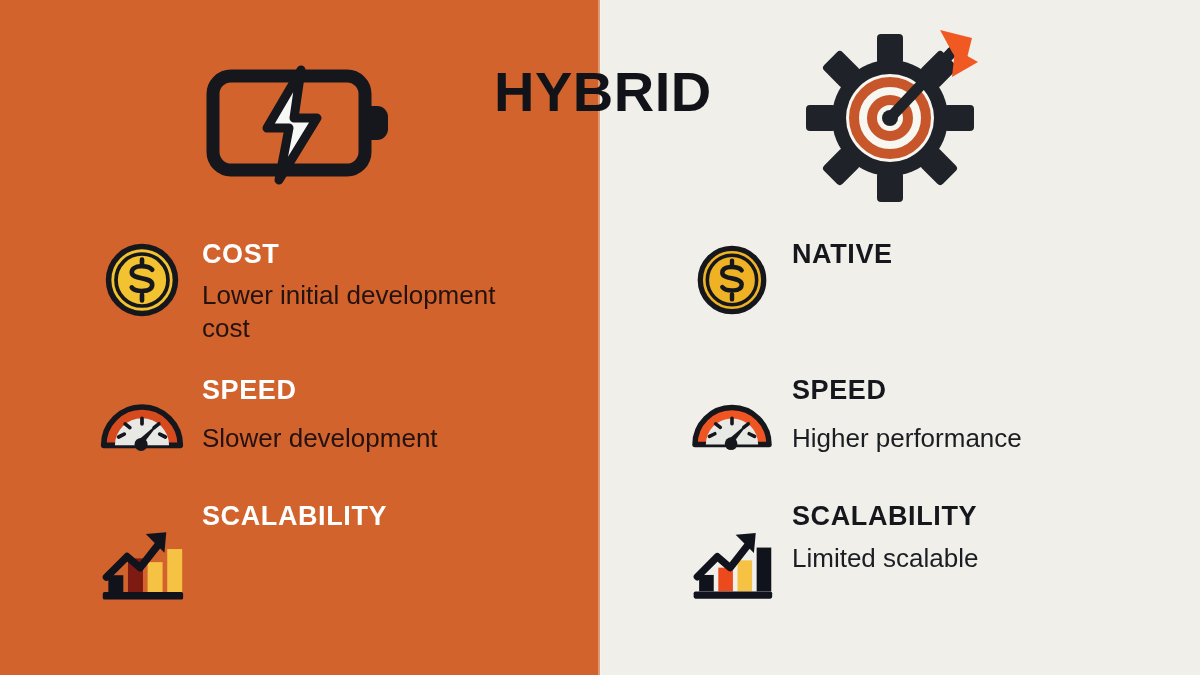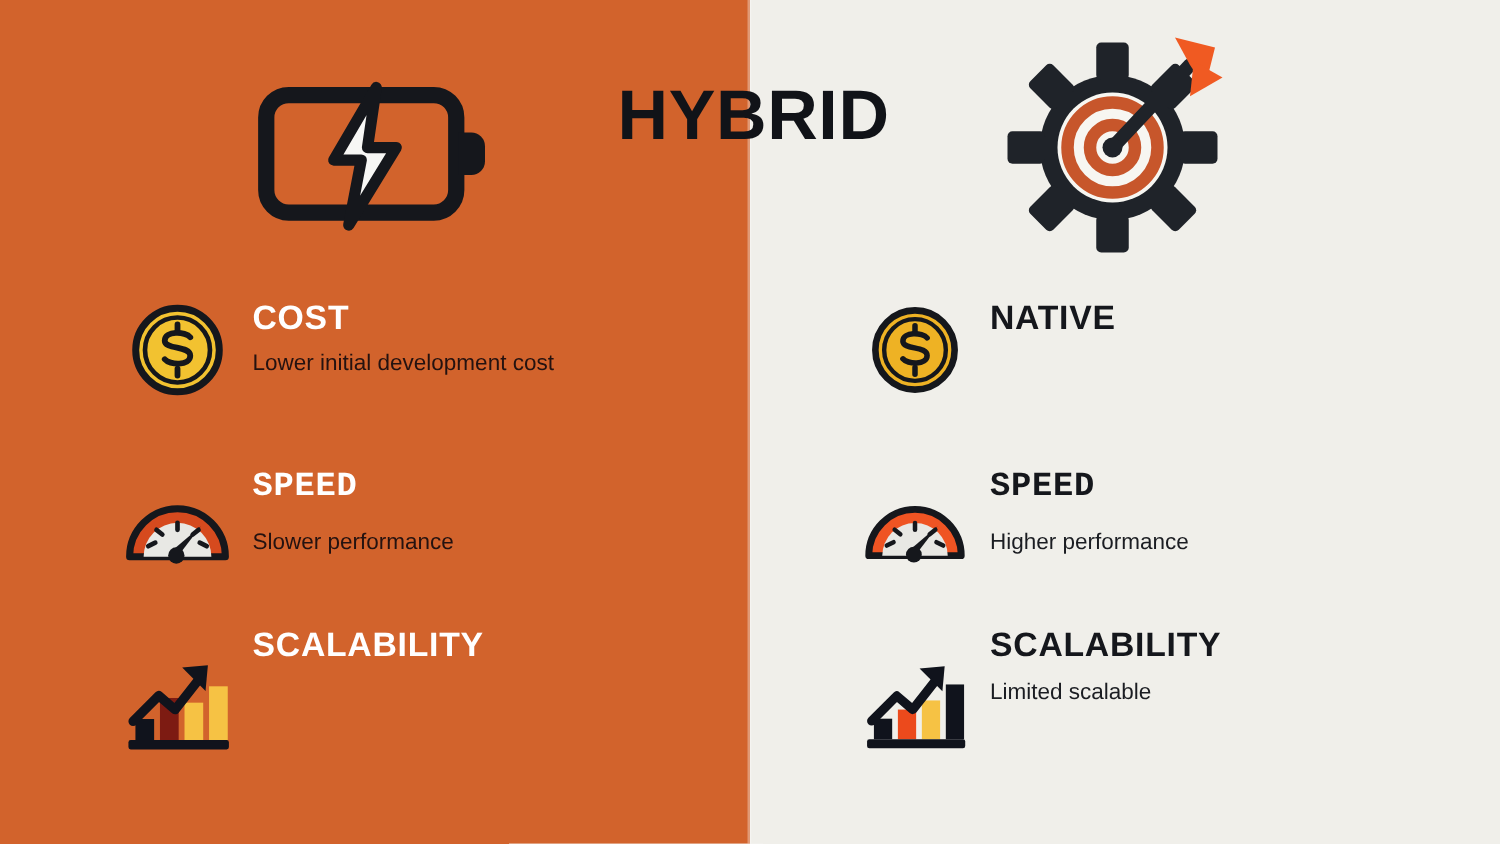--- a/index.html
+++ b/index.html
@@ -85,35 +85,35 @@
   .row-text { flex:1 1 auto; padding-top:2px; }
 
   .row-head {
     font-size:27px;
     font-weight:bold;
     letter-spacing:0.6px;
     line-height:1.1;
     margin-bottom:9px;
   }
   .row-body {
-    font-size:18px;
+    font-size:26px;
     font-weight:400;
     line-height:1.28;
     max-width:340px;
   }
   .col-right .row-body { max-width:360px; }
 
   
   .head-white { color:#ffffff; }
   .head-dark  { color:#15171c; }
   .body-dark  { color:#241210; }
   .body-white { color:#fdfbf8; }
   .body-ink   { color:#1b1d22; }
 
-  .row-1 .row-head { margin-bottom:16px;font-family:Liberation Mono, monospace; }
+  .row-1 .row-head { margin-bottom:16px; }
   .row-2 .row-head { margin-bottom:10px; }
 
   svg { display:block; overflow:visible; }
 </style>
 </head>
 <body>
 
 <div class="canvas">
 
   <div class="panel-left"></div>
@@ -187,21 +187,21 @@
             <path d="M46 27 L46 33"></path>
             <path d="M64 33 L59 37"></path>
             <path d="M71 47 L65 44"></path>
           </g>
           <path d="M46 56 L40 52 L66 30 Z" fill="#15171c"></path>
           <circle cx="45" cy="55" r="7" fill="#15171c"></circle>
         </svg>
       </div>
       <div class="row-text">
         <div class="row-head head-white">SPEED</div>
-        <div class="row-body body-dark">Slower performance</div>
+        <div class="row-body body-dark">Slower development</div>
       </div>
     </div>
 
     <div class="row row-2">
       <div class="row-icon">
         <svg viewBox="0 0 92 80" width="86" height="76">
           <rect x="10" y="52" width="16" height="18" fill="#10131c"></rect>
           <rect x="31" y="34" width="16" height="36" fill="#7d1b12"></rect>
           <rect x="52" y="38" width="16" height="32" fill="#f6c244"></rect>
           <rect x="73" y="24" width="16" height="46" fill="#f6c244"></rect>

